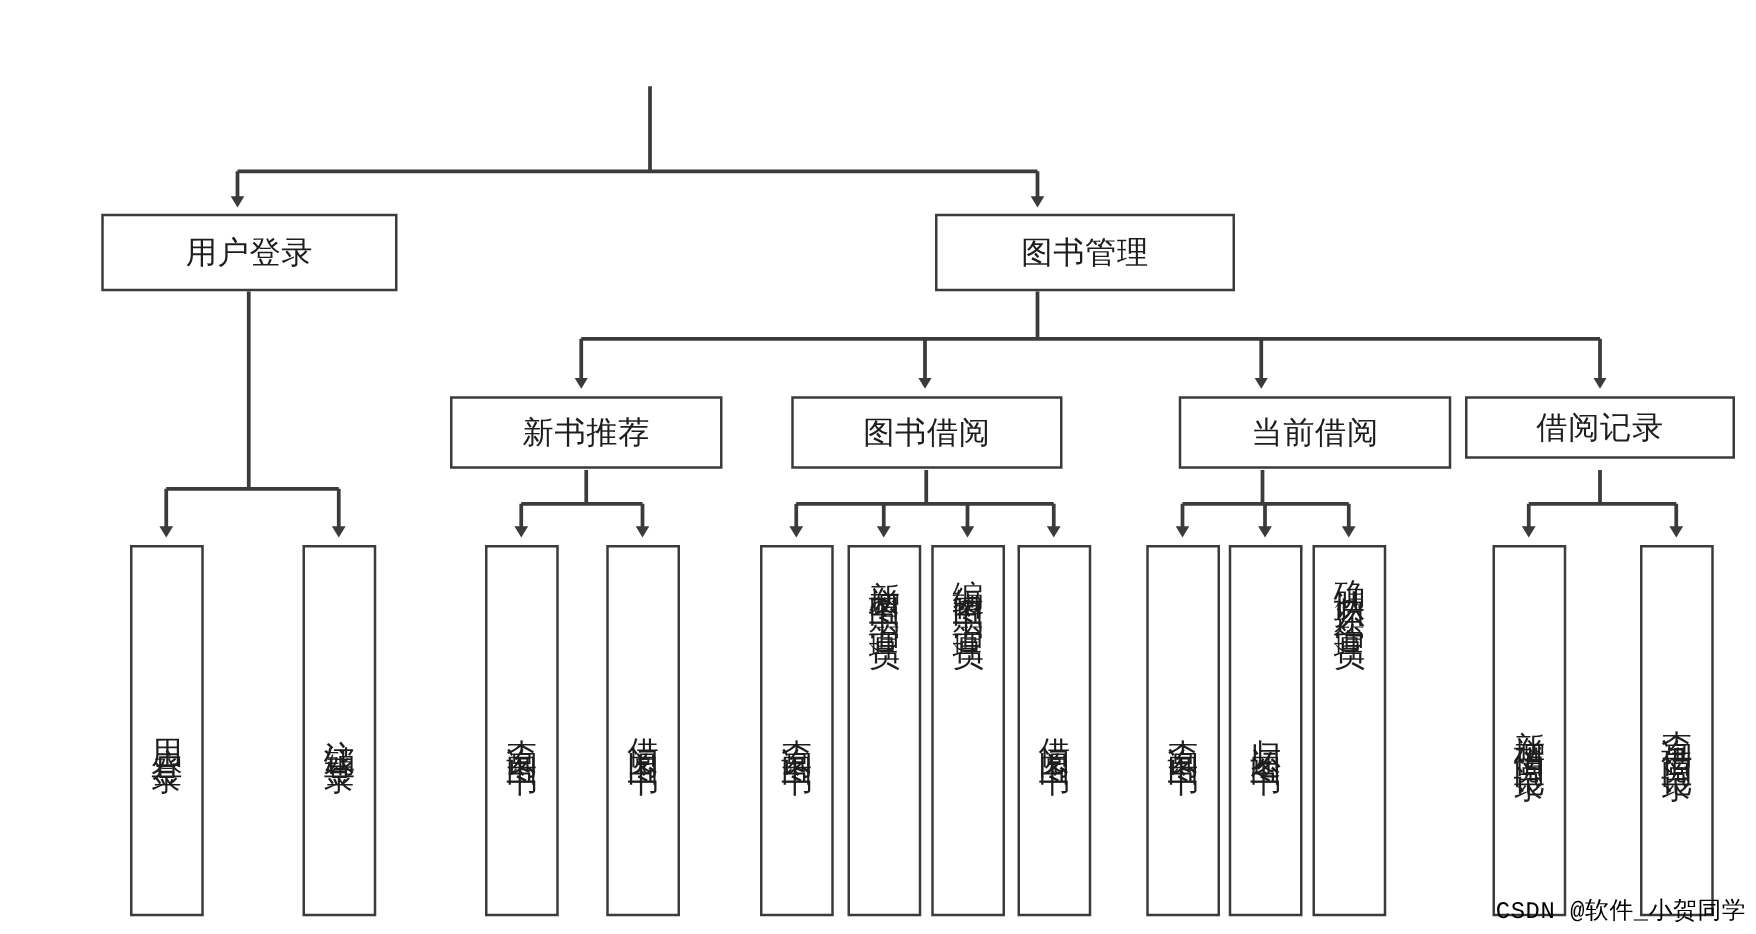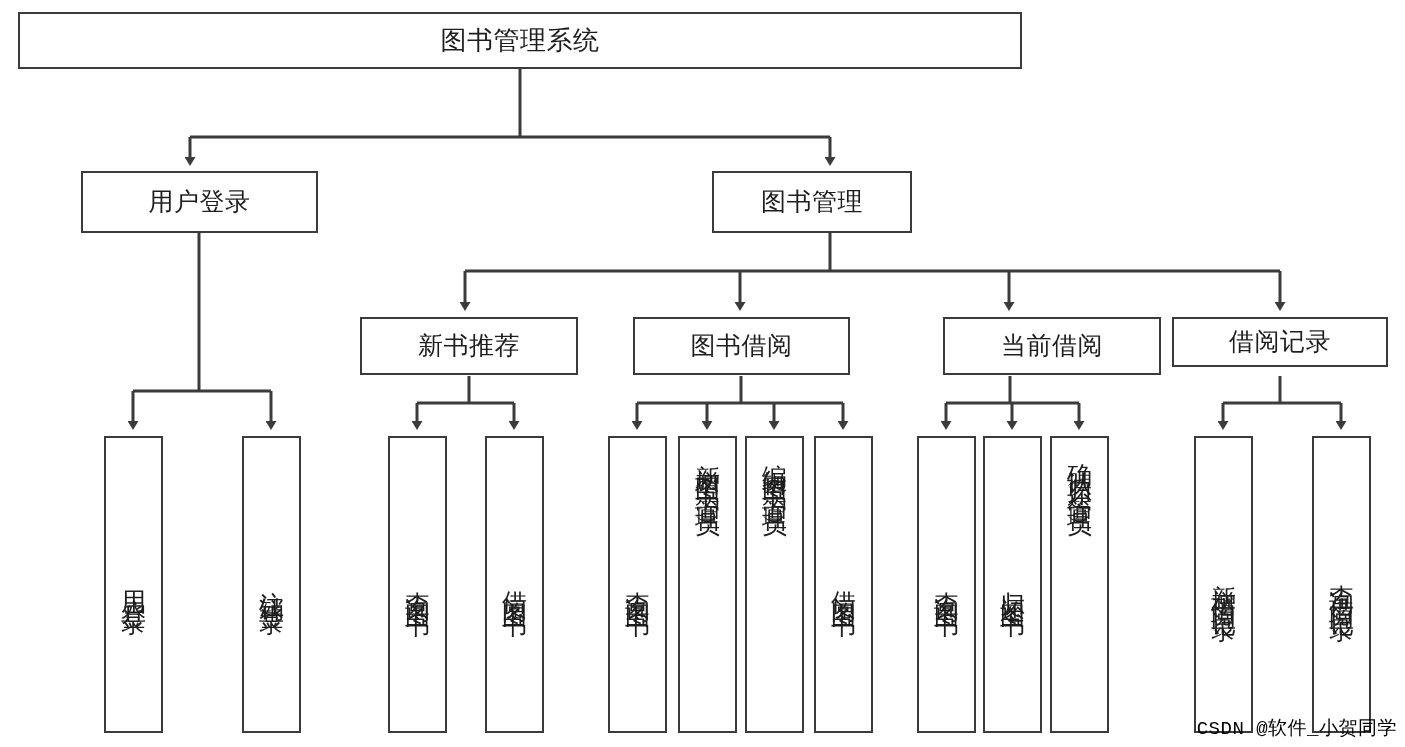--- a/index.html
+++ b/index.html
@@ -112,28 +112,25 @@
       <path d="M1012,403 L1012,422" marker-end="url(#arrow)"></path>
       <path d="M1079,403 L1079,422" marker-end="url(#arrow)"></path>
 
       <path d="M1280,376 L1280,403"></path>
       <path d="M1223,403 L1341,403"></path>
       <path d="M1223,403 L1223,422" marker-end="url(#arrow)"></path>
       <path d="M1341,403 L1341,422" marker-end="url(#arrow)"></path>
     </g>
   </svg>
 
-  <div class="node h root" style="left:18px;top:12px;width:1004px;height:57px;">
-    <span class="label">图书管理系统</span>
-  </div>
 
   <div class="node h" style="left:81px;top:171px;width:237px;height:62px;">
     <span class="label">用户登录</span>
   </div>
-  <div class="node h" style="left:712px;top:171px;width:200px;height:62px;">
+  <div class="node h" style="left:748px;top:171px;width:240px;height:62px;">
     <span class="label">图书管理</span>
   </div>
 
   <div class="node h" style="left:633px;top:317px;width:217px;height:58px;">
     <span class="label">图书借阅</span>
   </div>
   <div class="node h" style="left:360px;top:317px;width:218px;height:58px;">
     <span class="label">新书推荐</span>
   </div>
   <div class="node h" style="left:943px;top:317px;width:218px;height:58px;">

